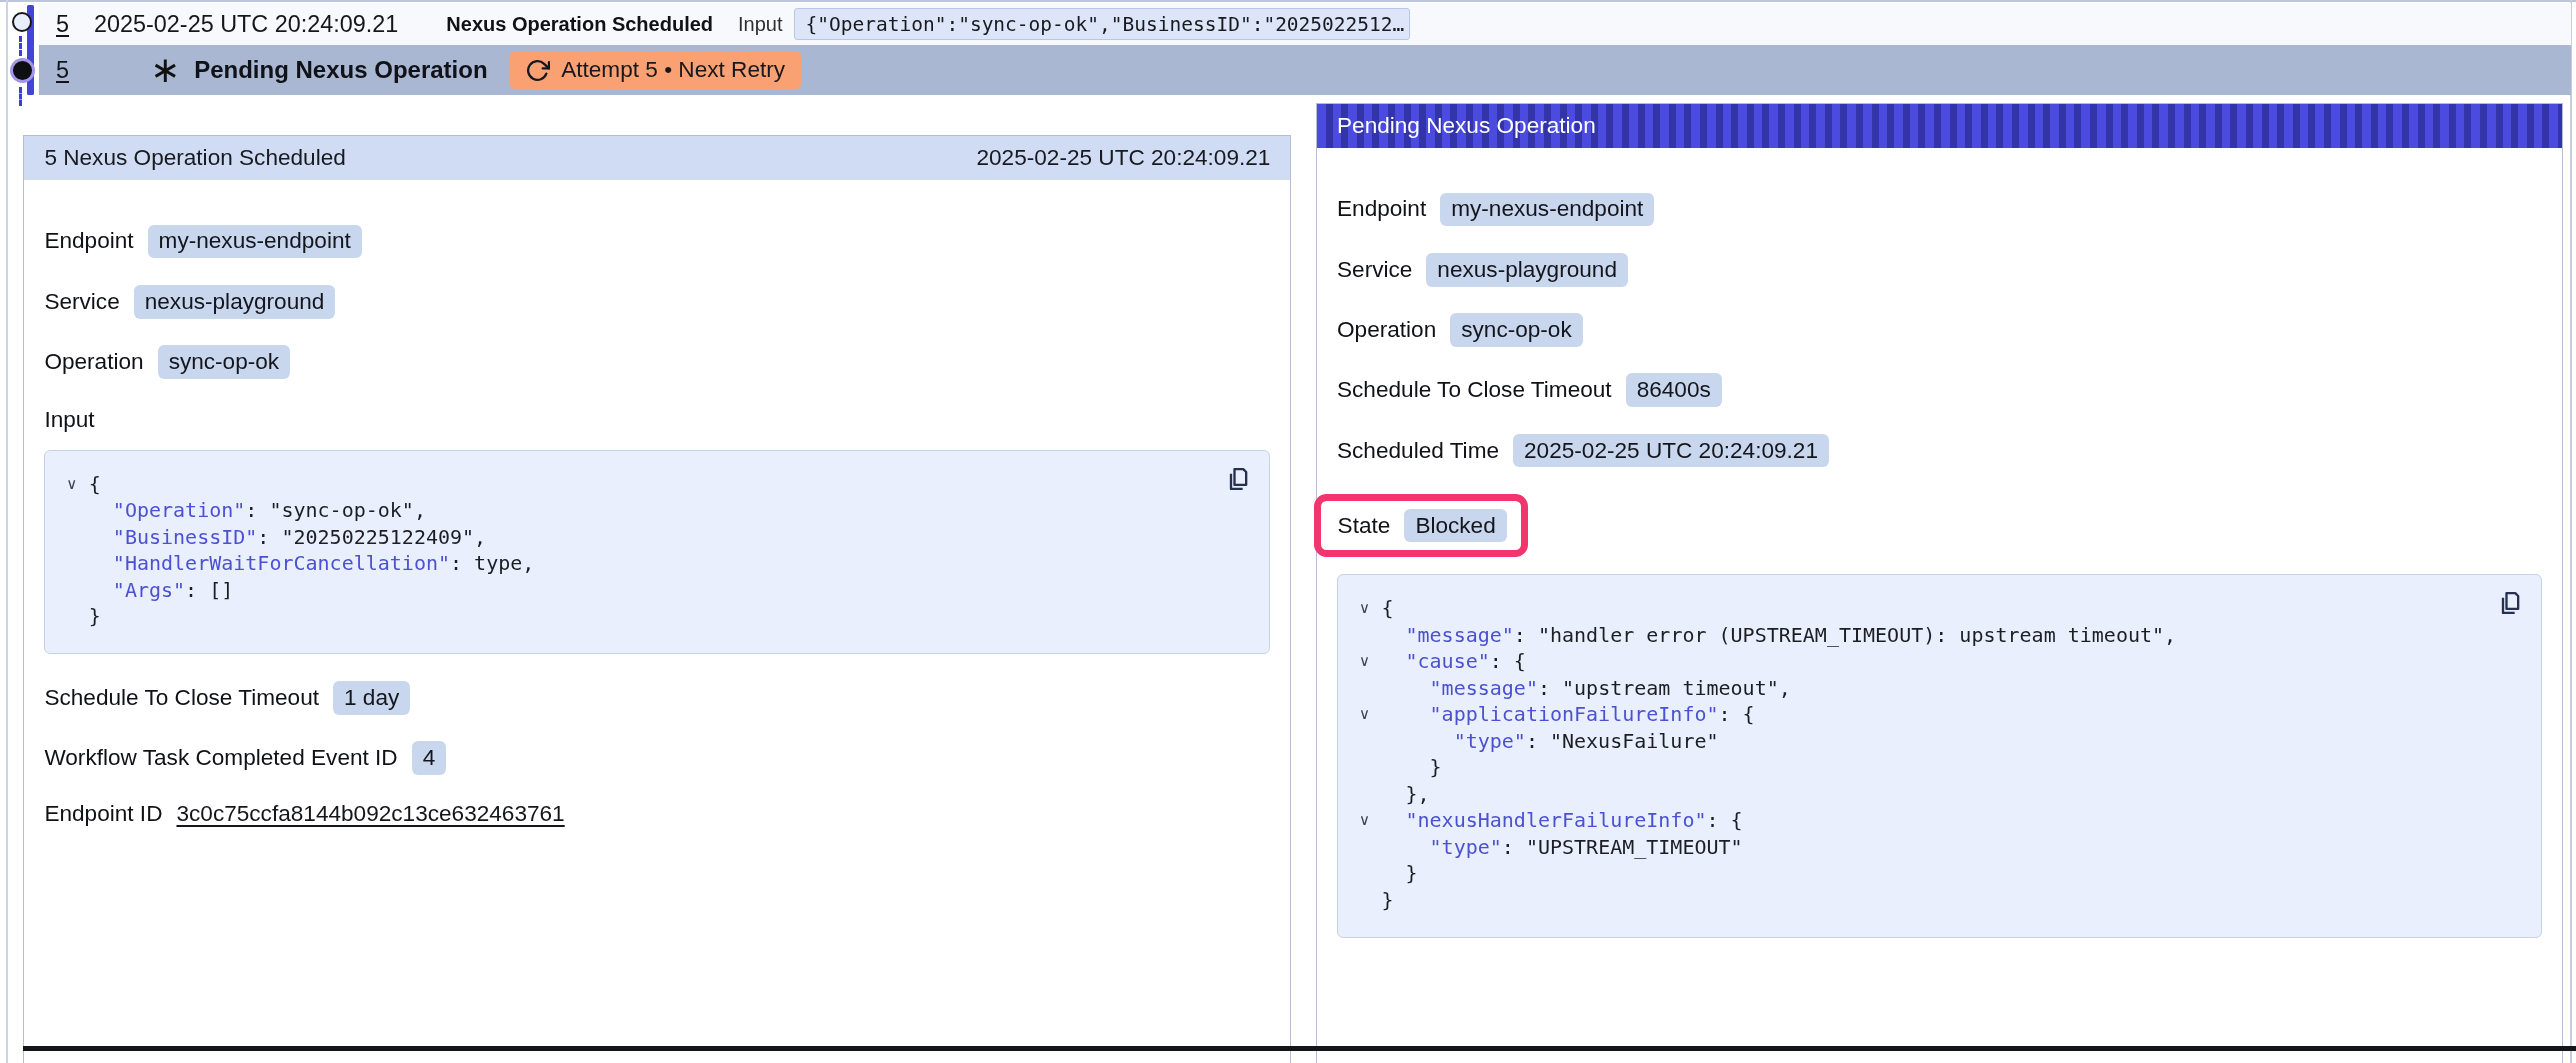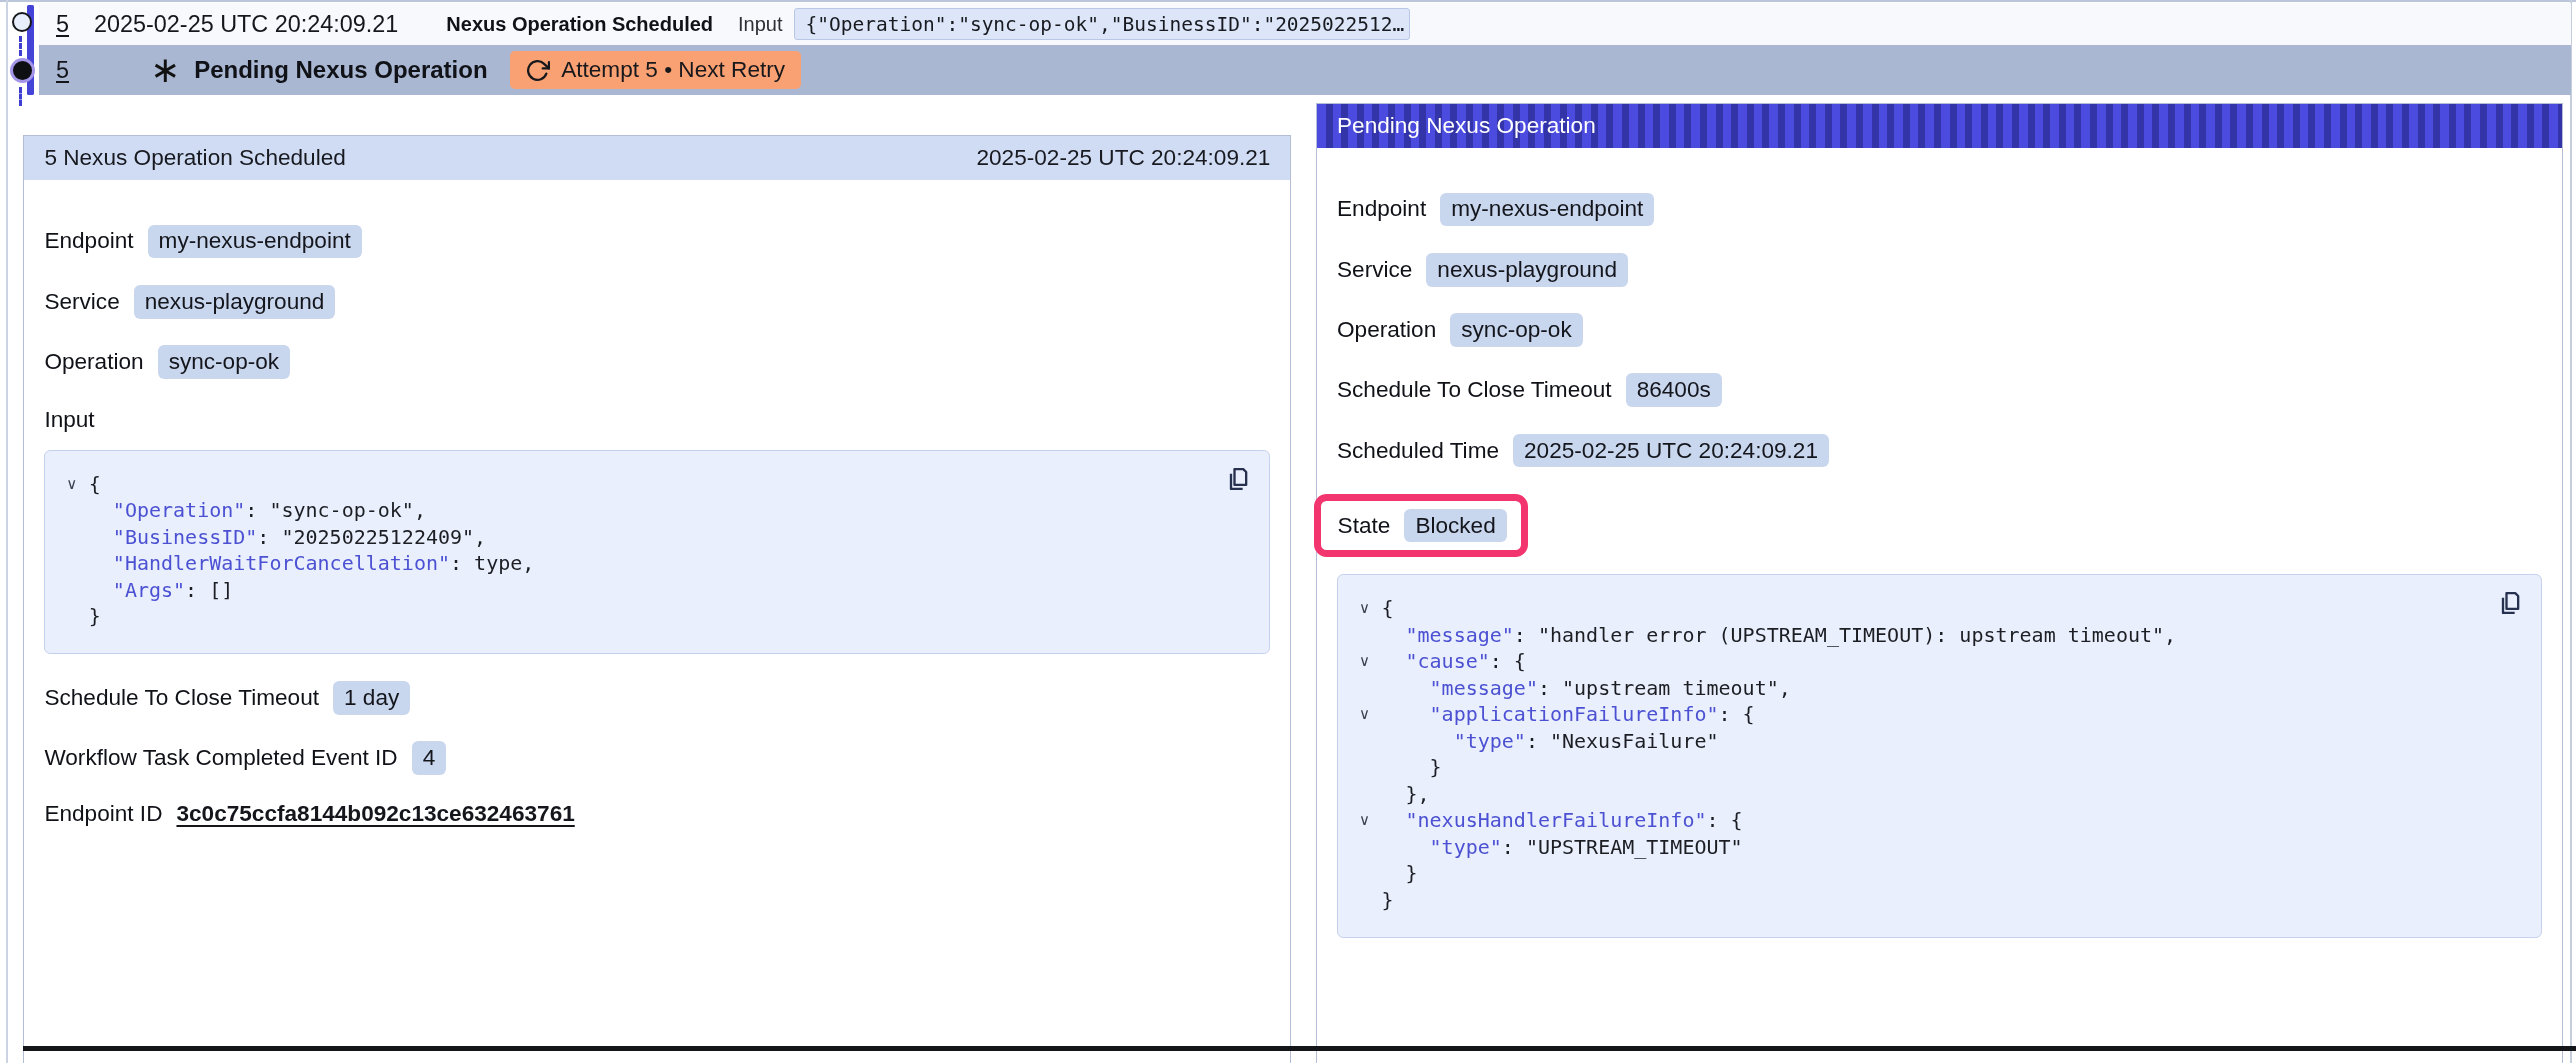--- a/index.html
+++ b/index.html
@@ -43,21 +43,21 @@
   .panel-hd { height:44px; display:flex; align-items:center; justify-content:space-between;
     padding:0 20px; font-size:22.6px; font-weight:500; color:#181a20; }
   .panel-hd.plain { background:#cfdcf3; }
   .panel-hd.striped { background:repeating-linear-gradient(90deg,#4b4be0 0 8.6px,#3434a9 8.6px 15.6px);
     color:#fff; justify-content:flex-start; }
   .panel-body { padding:18px 20px 0 20px; }
 
   .field-row { display:flex; align-items:center; gap:14px; margin:26.5px 0; font-size:22.6px; color:#101218; }
   .field-row.hl-row { margin:15.6px 0; }
   .chip { background:#c8d6ee; border-radius:6.2px; padding:3.9px 11px; color:#14161c; white-space:nowrap; }
-  .linkval { text-decoration:underline; text-underline-offset:3.9px; color:#14161c;font-weight:bold; }
+  .linkval { text-decoration:underline; text-underline-offset:3.9px; color:#14161c; }
   .hl-box { display:inline-flex; align-items:center; gap:14px; background:#fff; border:7px solid #f2356e;
     border-radius:12.5px; padding:7.8px 14px 7.8px 17px; margin-left:-23.4px; position:relative; z-index:10; }
 
   .section-label { font-size:22.6px; color:#101218; margin-top:28px; }
   .code-block { margin-top:17px; background:#e9effc; border:1.6px solid #c5d1ea; border-radius:6.2px;
     padding:20px 18.7px 23.4px 9.4px; position:relative; }
   .code-line { display:flex; align-items:flex-start; }
   .chev { width:34px; flex:0 0 34px; text-align:center; font-size:15px; color:#394050; line-height:26.5px; }
   .code-content { font-family:"DejaVu Sans Mono", monospace; font-size:20px; line-height:26.5px;
     color:#1c1e24; white-space:pre; }

